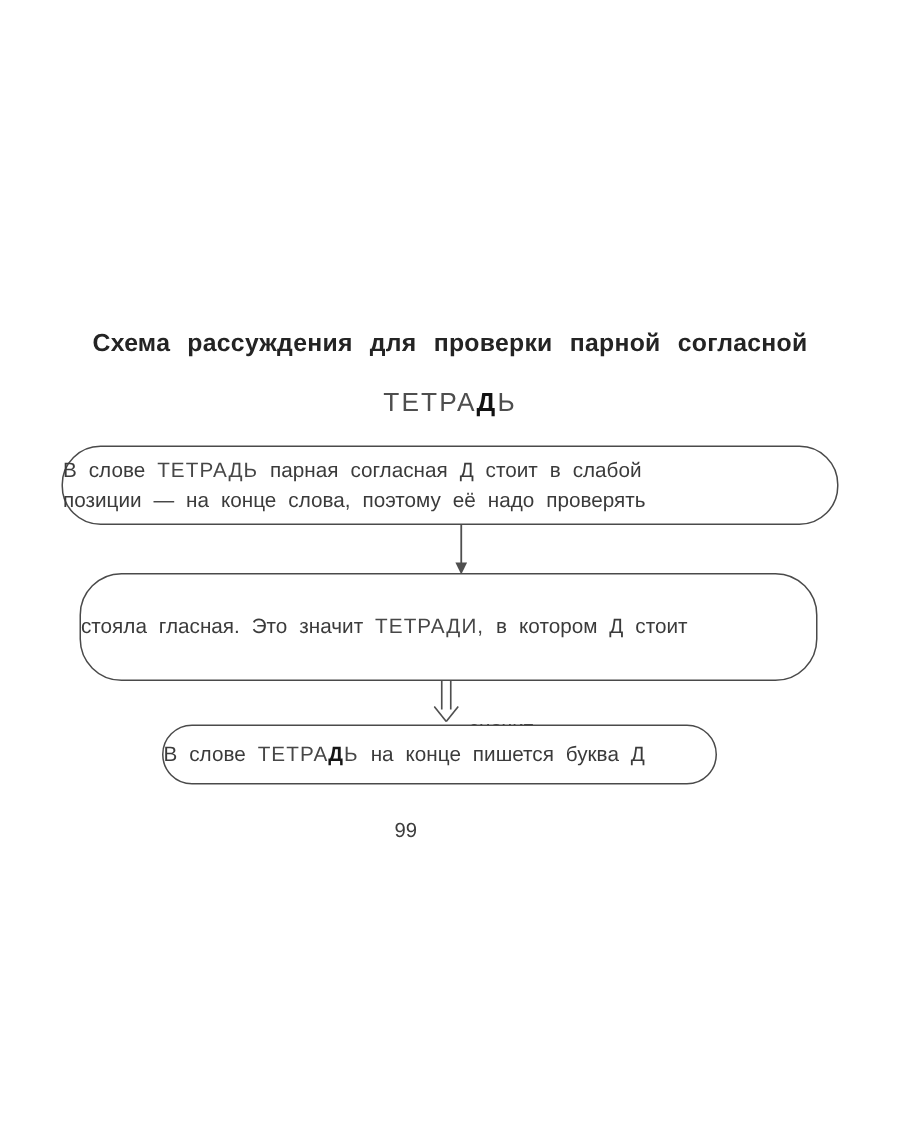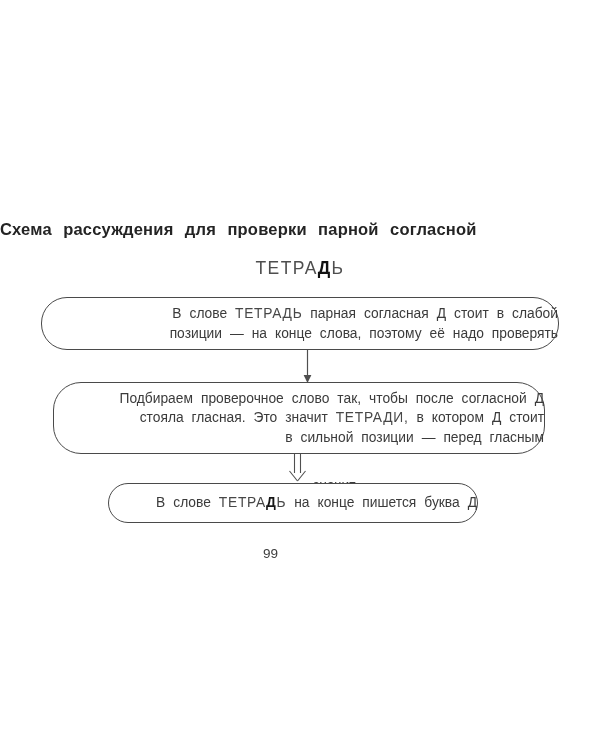--- a/index.html
+++ b/index.html
@@ -10,21 +10,21 @@
     background: #ffffff;
     font-family: "Liberation Sans", "DejaVu Sans", sans-serif;
     color: #3b3b3b;
     overflow: hidden;
   }
   .title {
     position: absolute;
     top: 207px;
     left: 0;
     width: 600px;
-    text-align: left;
+    text-align: center;
     font-size: 16.5px;
     font-weight: bold;
     color: #242424;
     line-height: 23px;
     letter-spacing: 0.2px;
     word-spacing: 0.40em;
   }
   .t-line { display: block; }
   .headword {
     position: absolute;
@@ -38,21 +38,21 @@
     line-height: 22px;
   }
   .headword .hl { font-weight: bold; color: #111111; }
   .box {
     position: absolute;
     box-sizing: border-box;
     border: 1.2px solid #4a4a4a;
     background: #ffffff;
     display: flex;
     flex-direction: column;
-    align-items: flex-end;
+    align-items: flex-start;
     justify-content: center;
     text-align: center;
     font-size: 13.8px;
     line-height: 19.5px;
     color: #3b3b3b;
     word-spacing: 0.30em;
   }
   .box .line { margin: 0; white-space: nowrap; }
   .word { letter-spacing: 0.7px; color: #474747; }
   .word-bold { letter-spacing: 0.7px; font-weight: bold; color: #161616; }
@@ -95,23 +95,21 @@
     <p class="line"><span>В слове </span><span class="word">ТЕТРАДЬ</span><span> парная согласная Д стоит в слабой</span></p>
     <p class="line"><span>позиции — на конце слова, поэтому её надо проверять</span></p>
   </div>
 
   <svg class="arrow-svg arrow1" width="13" height="33" viewBox="0 0 13 33">
     <line x1="6.5" y1="0" x2="6.5" y2="26" stroke="#4f4f4f" stroke-width="1.2"></line>
     <polygon points="2.6,25 10.4,25 6.5,33" fill="#4f4f4f"></polygon>
   </svg>
 
   <div class="box box2">
-    <p class="line"><span>Подбираем проверочное слово так, чтобы после согласной Д</span></p>
     <p class="line"><span>стояла гласная. Это значит </span><span class="word">ТЕТРАДИ,</span><span> в котором Д стоит</span></p>
-    <p class="line"><span>в сильной позиции — перед гласным</span></p>
   </div>
 
   <svg class="arrow-svg arrow2" width="17" height="28" viewBox="0 0 17 28">
     <line x1="5.5" y1="0" x2="5.5" y2="19" stroke="#4f4f4f" stroke-width="1.1"></line>
     <line x1="11.5" y1="0" x2="11.5" y2="19" stroke="#4f4f4f" stroke-width="1.1"></line>
     <line x1="0.5" y1="17" x2="8.5" y2="27" stroke="#4f4f4f" stroke-width="1.1"></line>
     <line x1="16.5" y1="17" x2="8.5" y2="27" stroke="#4f4f4f" stroke-width="1.1"></line>
   </svg>
 
   <span class="arrow-label">значит</span>

